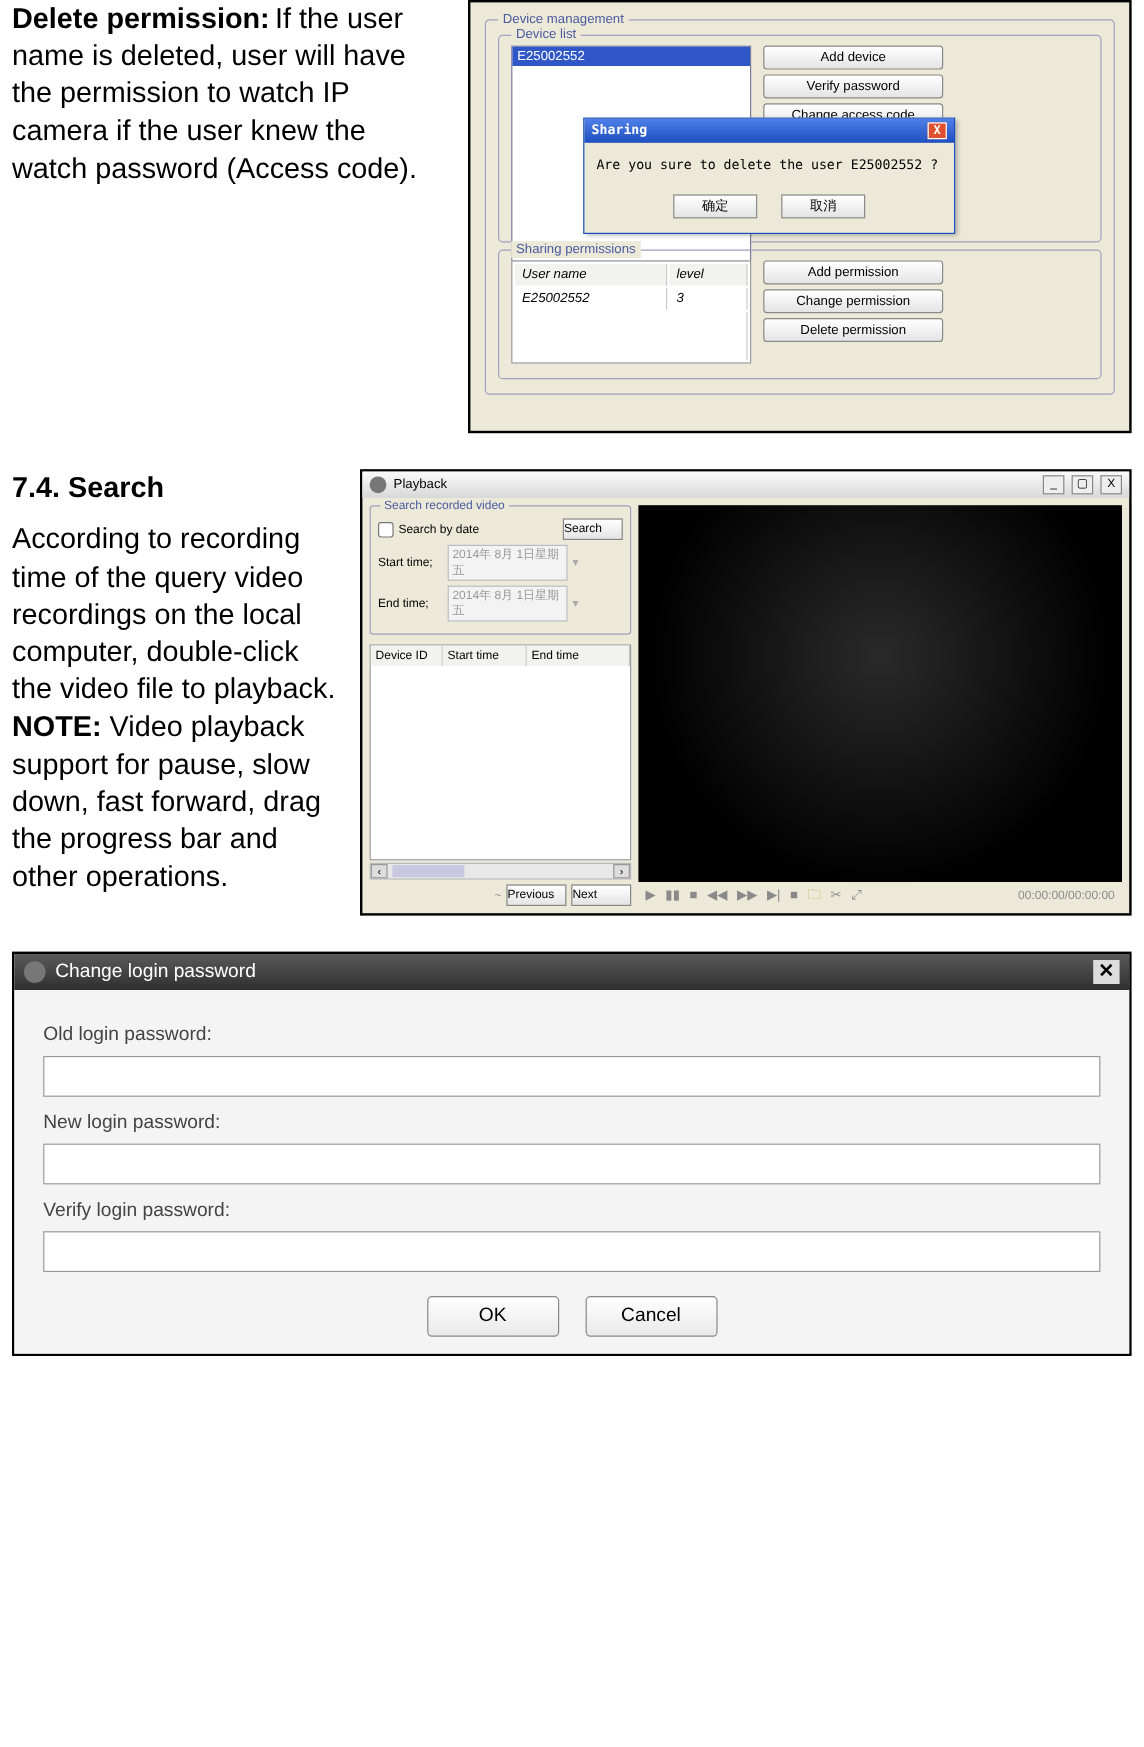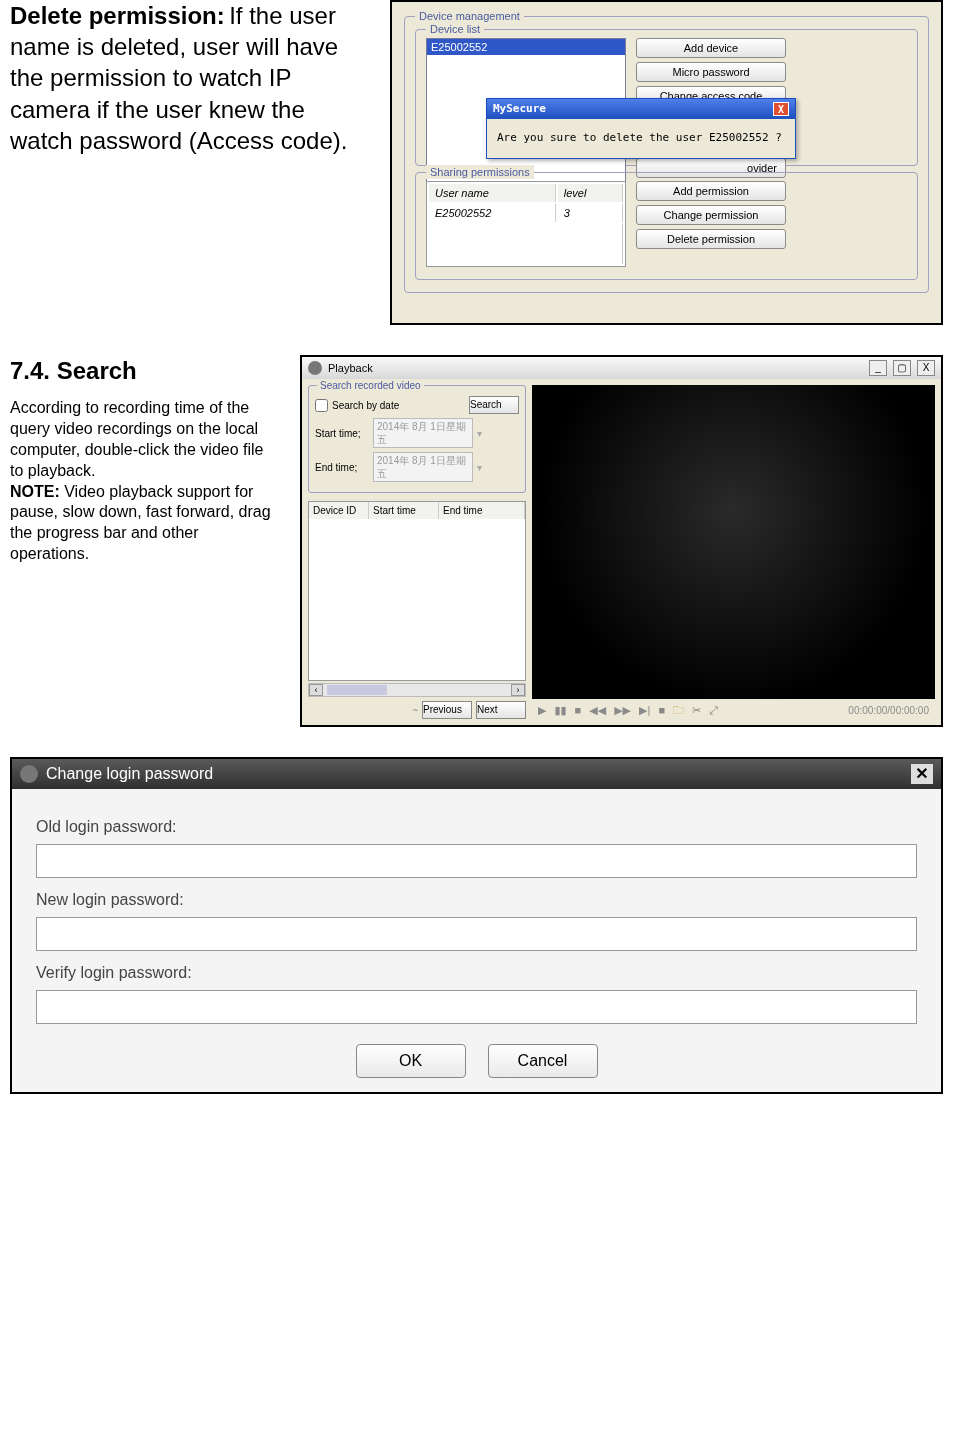--- a/index.html
+++ b/index.html
@@ -35,21 +35,21 @@
   .popup-body { padding: 12px 10px; font-size: 11px; font-family: "SimSun", monospace;}
   .popup-btns { display:flex; justify-content:center; gap:20px; padding: 4px 0 12px 0; }
   .popup-btn { width:70px; height:20px; font-size:11px; background:linear-gradient(#fff,#e4e4e4); border:1px solid #8a8a8a; text-align:center; line-height:18px; font-family:"SimSun",monospace;}
 
   .permtable { background:#fff; border:1px solid #999; font-size:11px; width:200px; }
   .permtable th, .permtable td { border-right:1px solid #ccc; padding:2px 6px; text-align:left; font-weight:normal;font-style:italic; }
   .permtable th { background:#f2f2ee; }
 
   
   h2 { font-size: 24px; font-weight: bold; margin-bottom: 12px; }
-  .para { font-size: 16px; }
+  .para { font-size: 24px; }
   .playback-frame { border: 2px solid #000; background:#ece9d8; }
   .pb-titlebar { background:linear-gradient(#fafafa,#d8d8d8); height:22px; display:flex; align-items:center; padding:0 6px; font-size:11px; gap:6px;}
   .pb-titlebar .icon { width:14px; height:14px; background:#777; border-radius:50%; }
   .pb-titlebar .spacer { flex:1; }
   .pb-titlebar .wbtn { width:18px; height:16px; border:1px solid #888; background:#eee; font-size:10px; text-align:center; line-height:14px; }
   .pb-body { display:flex; }
   .pb-left { width: 230px; padding: 6px; font-size:10px; }
   .srch-fs { border:1px solid #a0a0c0; border-radius:3px; padding:6px; position:relative; }
   .srch-fs .leg { position:absolute; top:-7px; left:8px; background:#ece9d8; font-size:10px; color:#4a5aa0; padding:0 3px;}
   .srch-row { display:flex; align-items:center; gap:4px; margin:4px 0; }
@@ -95,34 +95,38 @@
         <span class="fieldset-label">Device management</span>
 
         <div class="fieldset" style="margin-top:4px; padding-bottom:6px;">
           <span class="fieldset-label">Device list</span>
           <div class="row-inner">
             <div class="listbox">
               <div class="listbox-row">E25002552</div>
             </div>
             <div class="btncol">
               <div class="winbtn">Add device</div>
-              <div class="winbtn">Micro password</div>
+              <div class="winbtn">Verify password</div>
               <div class="winbtn">Change access code</div>
               <div class="winbtn">Change device alias</div>
               <div class="winbtn disabled">Micro SD card video config</div>
               <div class="winbtn" style="text-align:right; padding-right:8px;">ovider</div>
             </div>
           </div>
 
           <div class="popup">
             <div class="popup-title">
-              <span>MySecure</span>
+              <span>Sharing</span>
               <span class="popup-x">X</span>
             </div>
             <div class="popup-body">Are you sure to delete the user E25002552 ?</div>
+            <div class="popup-btns">
+              <div class="popup-btn">确定</div>
+              <div class="popup-btn">取消</div>
+            </div>
           </div>
         </div>
 
         <div class="fieldset">
           <span class="fieldset-label">Sharing permissions</span>
           <div class="row-inner">
             <table class="permtable">
               <tbody>
                   <tr>
                 <th>User name</th>

